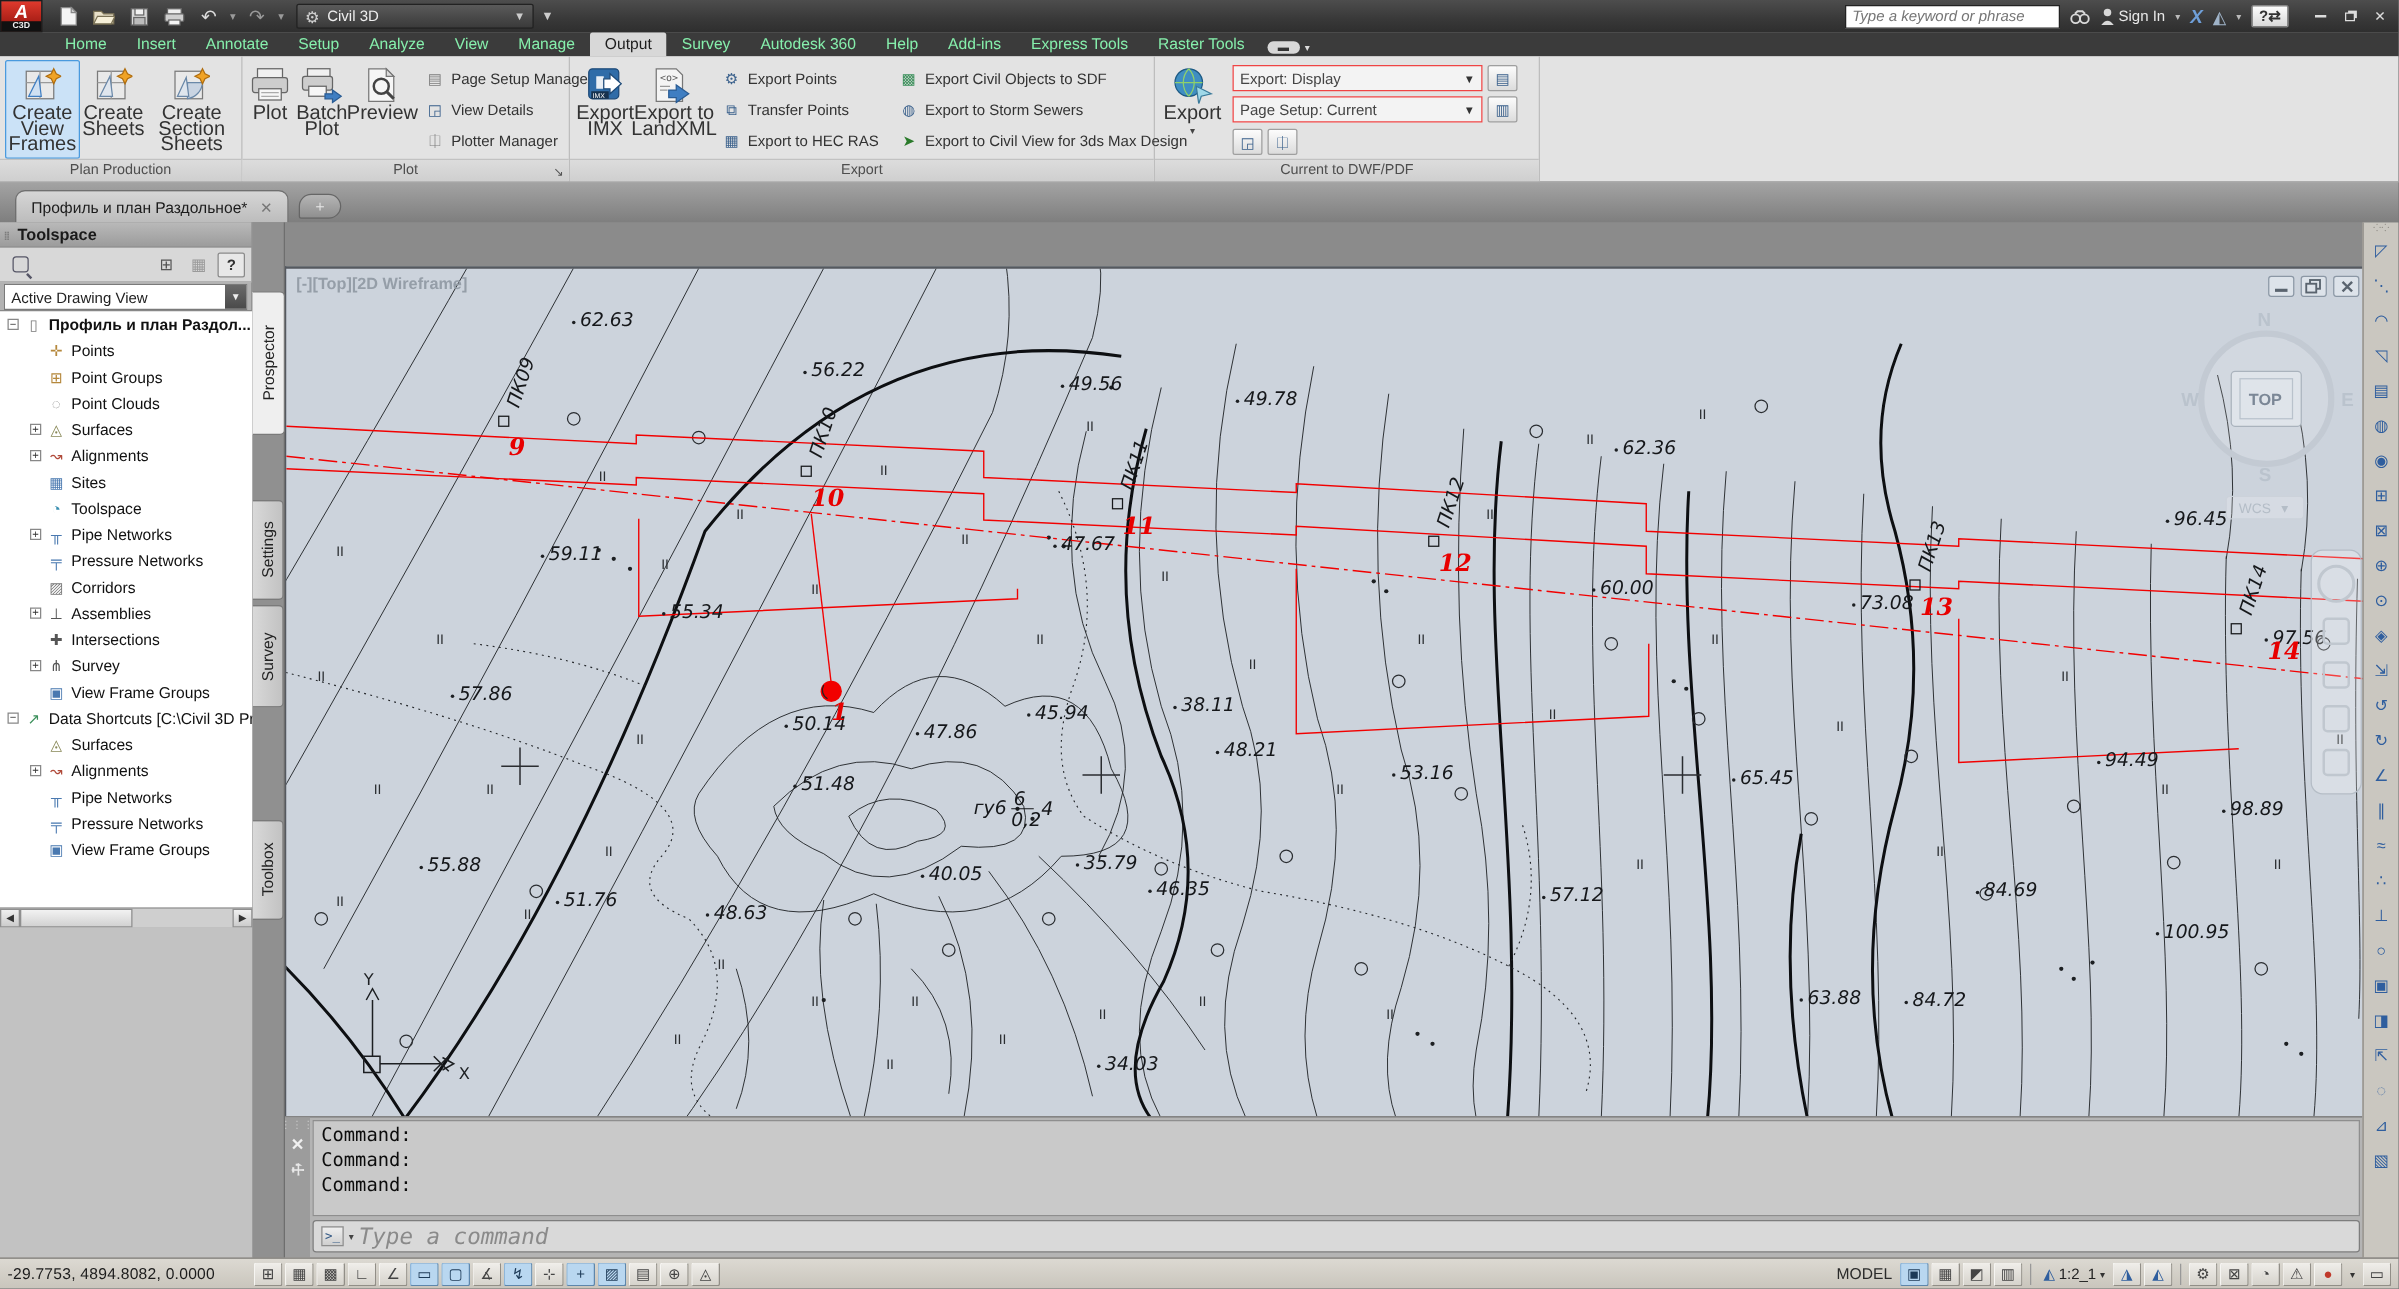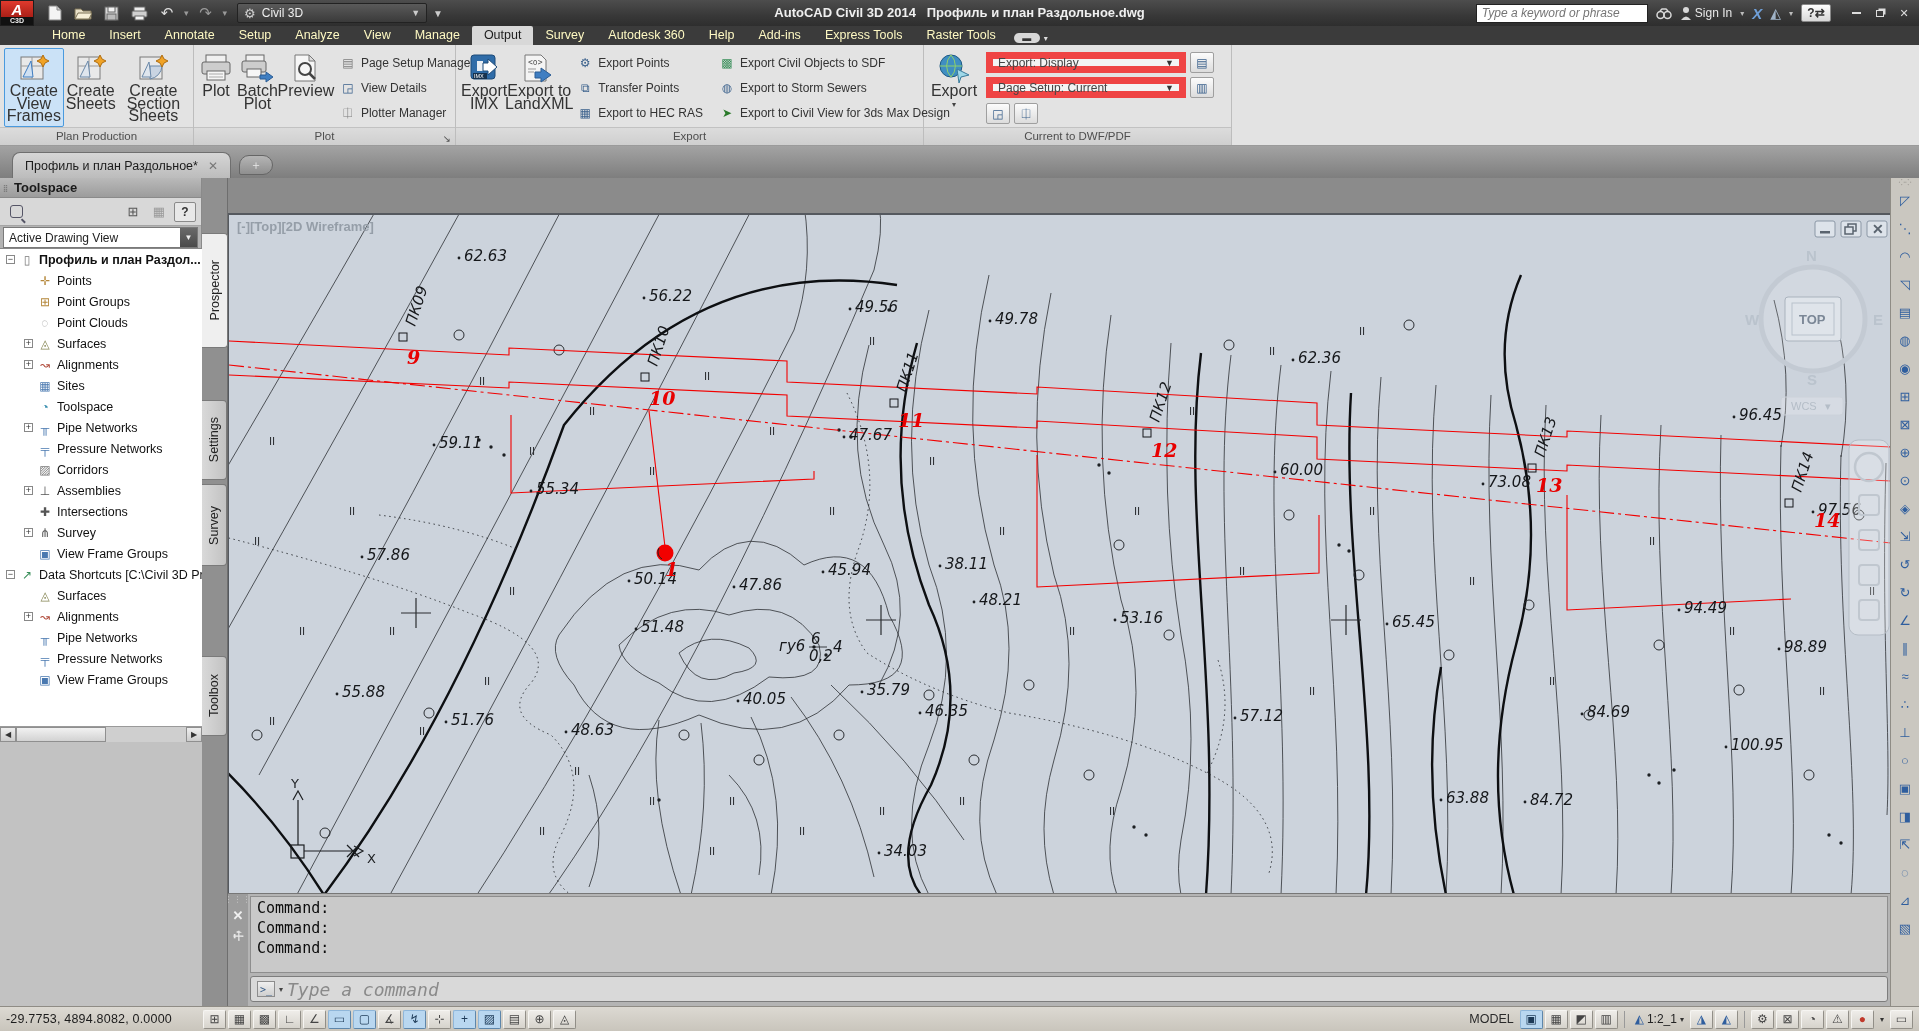--- a/index.html
+++ b/index.html
@@ -34,41 +34,41 @@
   .a-logo { color:#9fb3c8; font-size:14px; }
   .help-badge { width:30px; height:18px; background:linear-gradient(#fdfdfd,#d8d8d8); border:1px solid #888; border-radius:2px;
     color:#333; font-weight:bold; text-align:center; line-height:16px; font-size:12px; }
   .win-btns { display:flex; align-items:center; gap:2px; margin-left:6px; }
   .win-btn { width:22px; height:18px; display:flex; align-items:center; justify-content:center; color:#ddd; font-size:11px; }
   .win-btn .bar { width:9px; height:2px; background:#ddd; }
   .win-btn .rest { width:8px; height:7px; border:1px solid #ddd; box-shadow:2px -2px 0 -0.5px #ddd; }
 
   
   #tabrow { position:absolute; left:0; top:26px; width:1919px; height:19px; background:#3b3b3b; display:flex; align-items:flex-end; padding-left:40px; }
-  .rtab { padding:2px 12px 3px; font-size:12.5px; color:#fef9c3; cursor:pointer; }
+  .rtab { padding:2px 12px 3px; font-size:12.5px; color:#86efac; cursor:pointer; }
   .rtab.active { background:#d8d8d8; color:#1d1d1d; border-radius:2px 2px 0 0; }
   #ribbon-min { color:#ddd; margin-left:6px; display:flex; align-items:center; gap:4px; padding-bottom:2px; }
   #ribbon-min .pill { background:#d8d8d8; color:#333; border-radius:7px; width:26px; text-align:center; font-size:9px; }
 
   
   #ribbon { position:absolute; left:0; top:45px; width:1919px; height:101px; background:#e3e3e3; border-bottom:1px solid #9b9b9b; display:flex; }
   .rpanel { height:100%; border-right:1px solid #bdbdbd; display:flex; flex-direction:column; }
   .rpanel-body { flex:1; display:flex; padding:3px 4px 0; gap:2px; }
   .rpanel-foot { height:18px; background:linear-gradient(#dcdcdc,#cfcfcf); border-top:1px solid #c2c2c2;
     font-size:11.5px; color:#4e4e4e; text-align:center; line-height:17px; position:relative; }
   .rpanel-foot .launcher { position:absolute; right:4px; top:2px; font-size:10px; color:#555; }
   .bigbtn { width:62px; display:flex; flex-direction:column; align-items:center; padding-top:4px; gap:2px; border:1px solid transparent; border-radius:2px; }
   .bigbtn .blabel { font-size:16px; color:#333; text-align:center; line-height:12.5px; }
   .bigbtn.hl { background:#cbe2f7; border:1px solid #4a9ade; }
   .menu-col { display:flex; flex-direction:column; justify-content:space-around; padding:2px 4px; }
   .mitem { display:flex; align-items:center; gap:5px; font-size:12px; color:#333; white-space:nowrap; padding:1px 3px; }
   .mitem .mico { width:16px; text-align:center; font-size:12px; }
   .dwf-grid { display:flex; padding:4px 4px 0; gap:4px; }
   .dwf-dd-col { display:flex; flex-direction:column; gap:4px; }
-  .dd { width:200px; height:21px; background:#f3f3f3; border:7px solid #ef4444; display:flex; align-items:center;
+  .dd { width:200px; height:21px; background:#f3f3f3; border:1px solid #ef4444; display:flex; align-items:center;
     font-size:12px; color:#444; padding:0 5px; }
   .dd .caret { margin-left:auto; font-size:9px; color:#333; }
   .dwf-small-row { display:flex; gap:4px; margin-top:1px; }
   .sq-btn { width:24px; height:21px; background:linear-gradient(#fcfcfc,#dcdcdc); border:1px solid #9f9f9f; border-radius:2px;
     display:flex; align-items:center; justify-content:center; font-size:12px; color:#3b618c; }
   .dwf-right-col { display:flex; flex-direction:column; gap:4px; }
 
   
   #filetabs { position:absolute; left:0; top:146px; width:1919px; height:32px;
     background:linear-gradient(#a3a3a3,#7e7e7e); display:flex; align-items:flex-end; padding-left:12px; }
@@ -215,23 +215,20 @@
           <span style="color:#9a9a9a;font-size:15px">↷</span>
         </div>
     <span class="qat-sep">▾</span>
   </div>
   <div id="workspace">
     <span class="gear">⚙</span>
     <span>Civil 3D</span>
     <span class="caret">▼</span>
   </div>
   <span style="color:#ccc;font-size:10px;margin-left:6px">▼</span>
-  <div id="title-text">
-    <span>AutoCAD Civil 3D 2014</span>&nbsp;&nbsp;&nbsp;<span>Профиль и план Раздольное.dwg</span>
-  </div>
   <div id="title-right">
     <div id="search-box">
       <input type="text" placeholder="Type a keyword or phrase" style="">
     </div>
     <span class="tb-ico">
       <svg width="16" height="13">
             <circle cx="4.5" cy="8" r="3.5" fill="none" stroke="#d8d8d8" stroke-width="1.5"></circle>
             <circle cx="11.5" cy="8" r="3.5" fill="none" stroke="#d8d8d8" stroke-width="1.5"></circle>
             <path d="M4,4 l2,-2 h4 l2,2" fill="none" stroke="#d8d8d8" stroke-width="1.5"></path>
           </svg>

